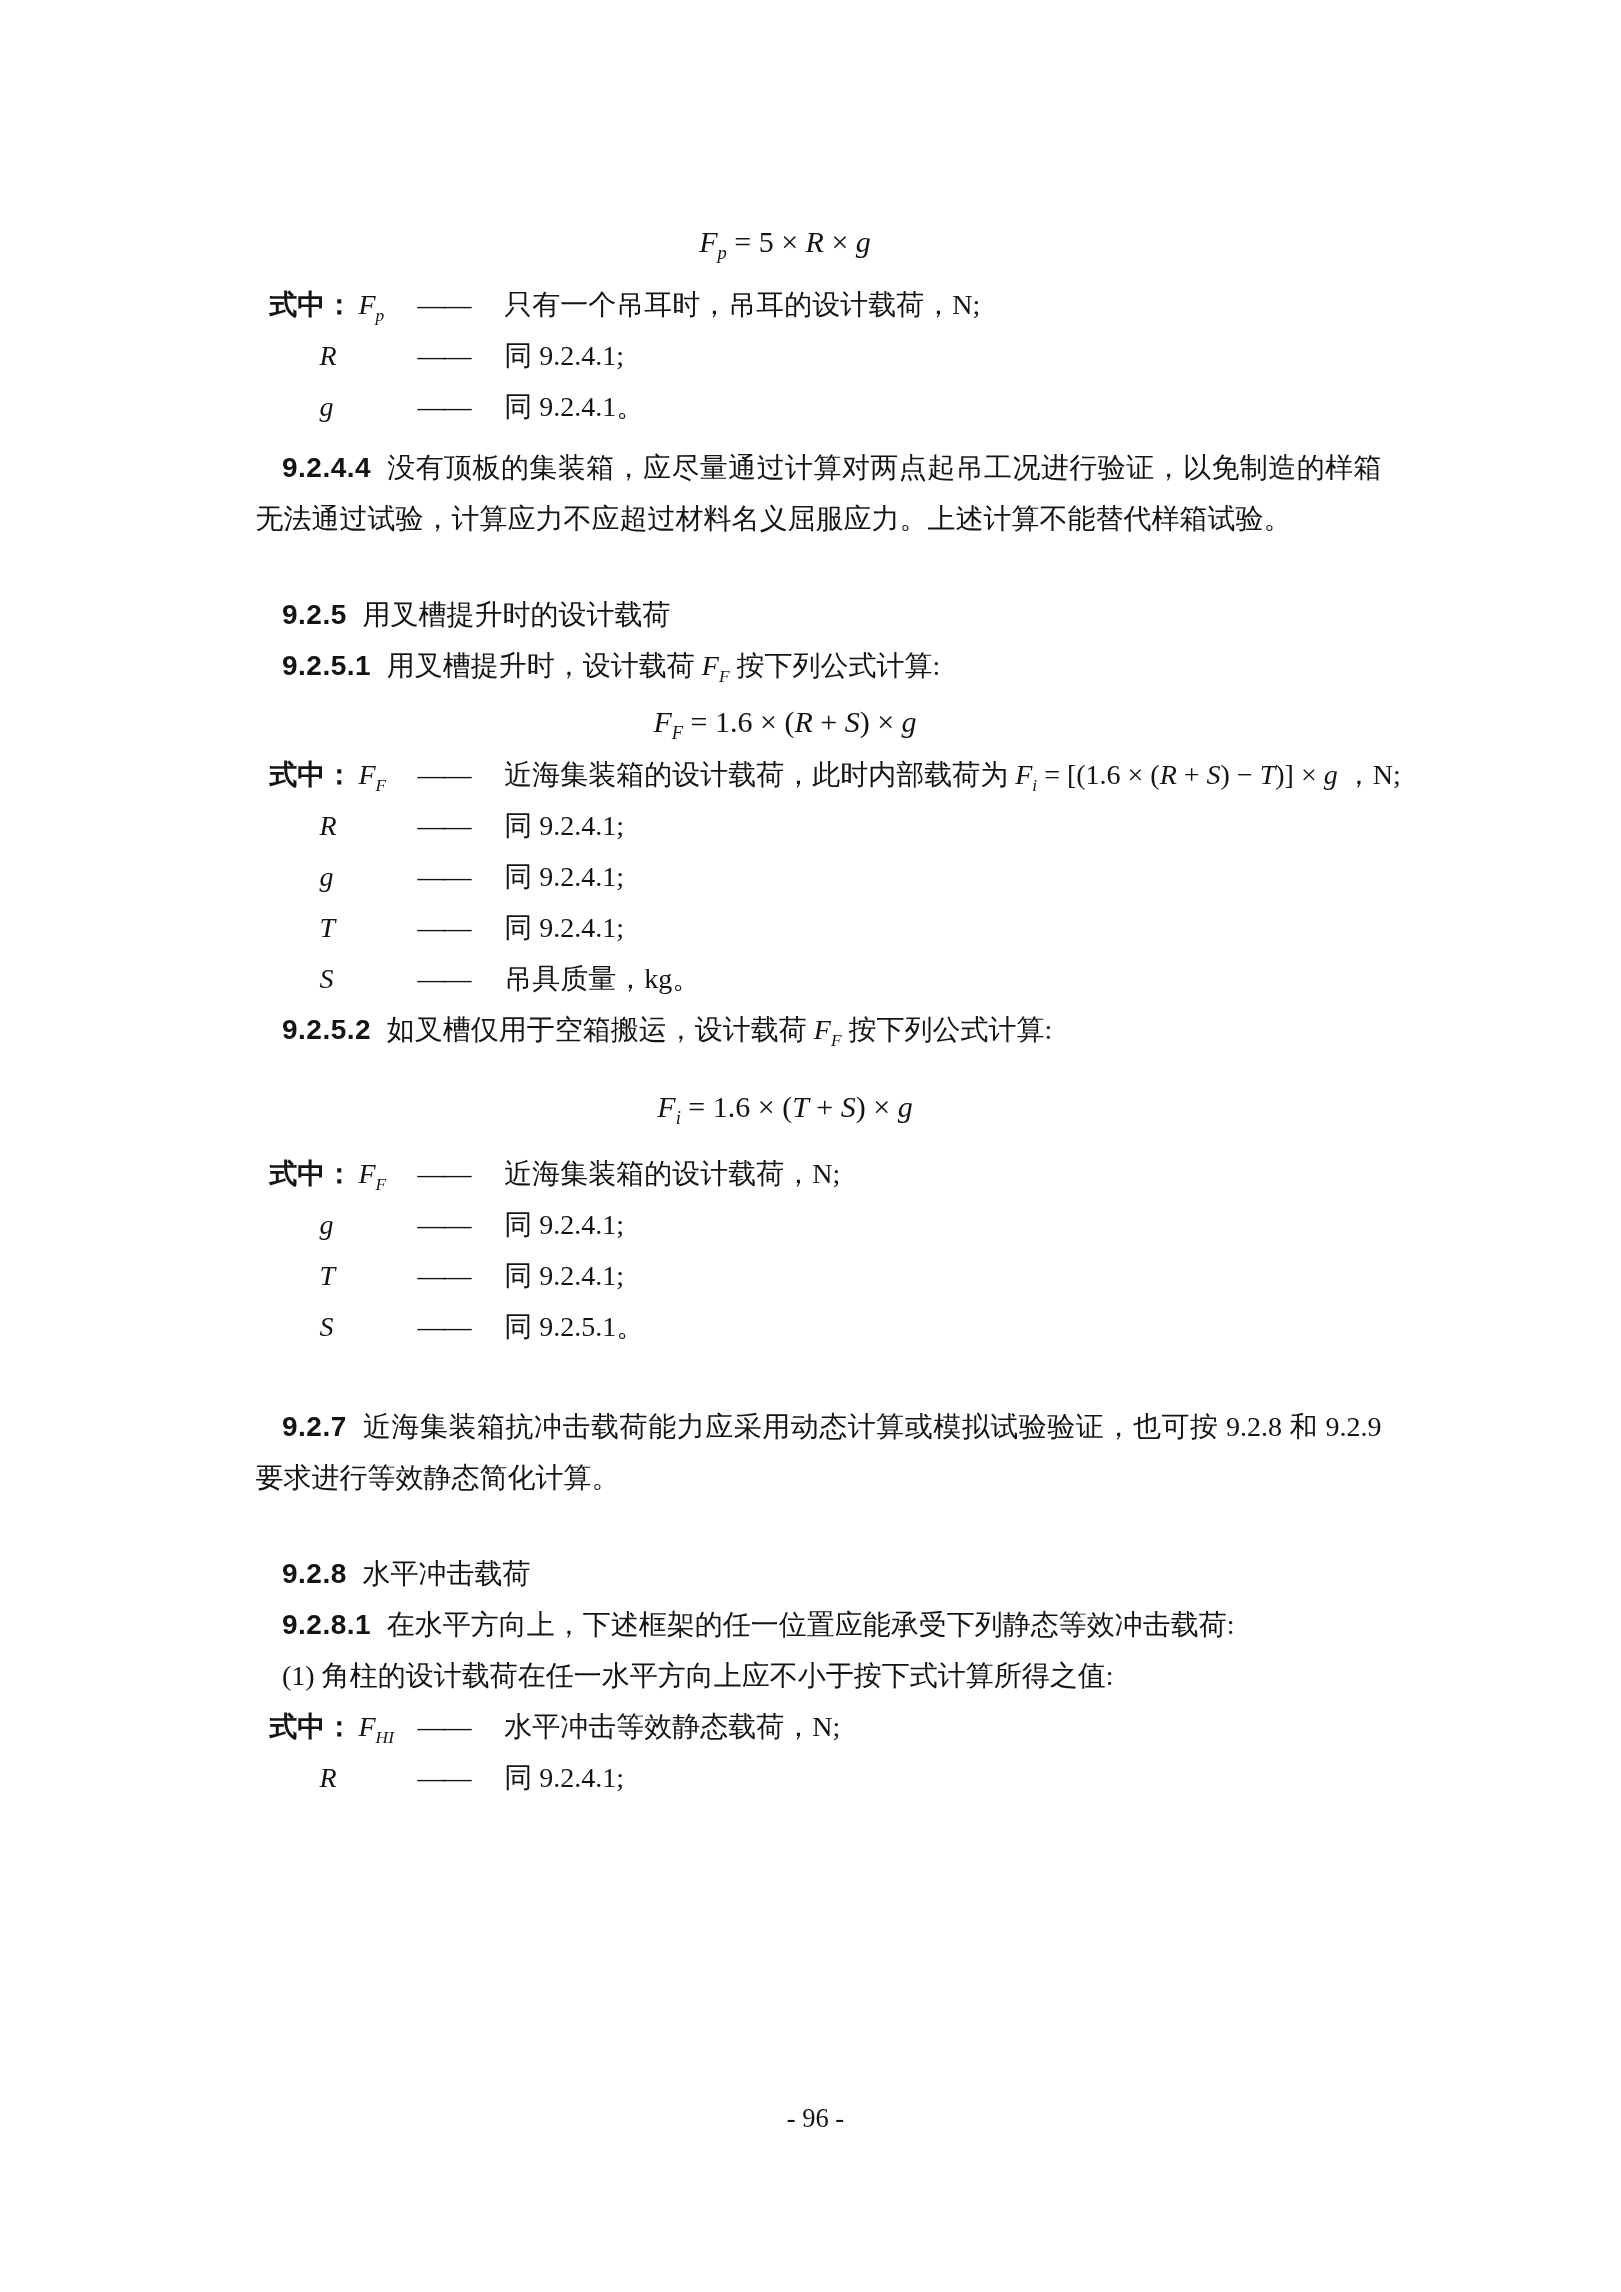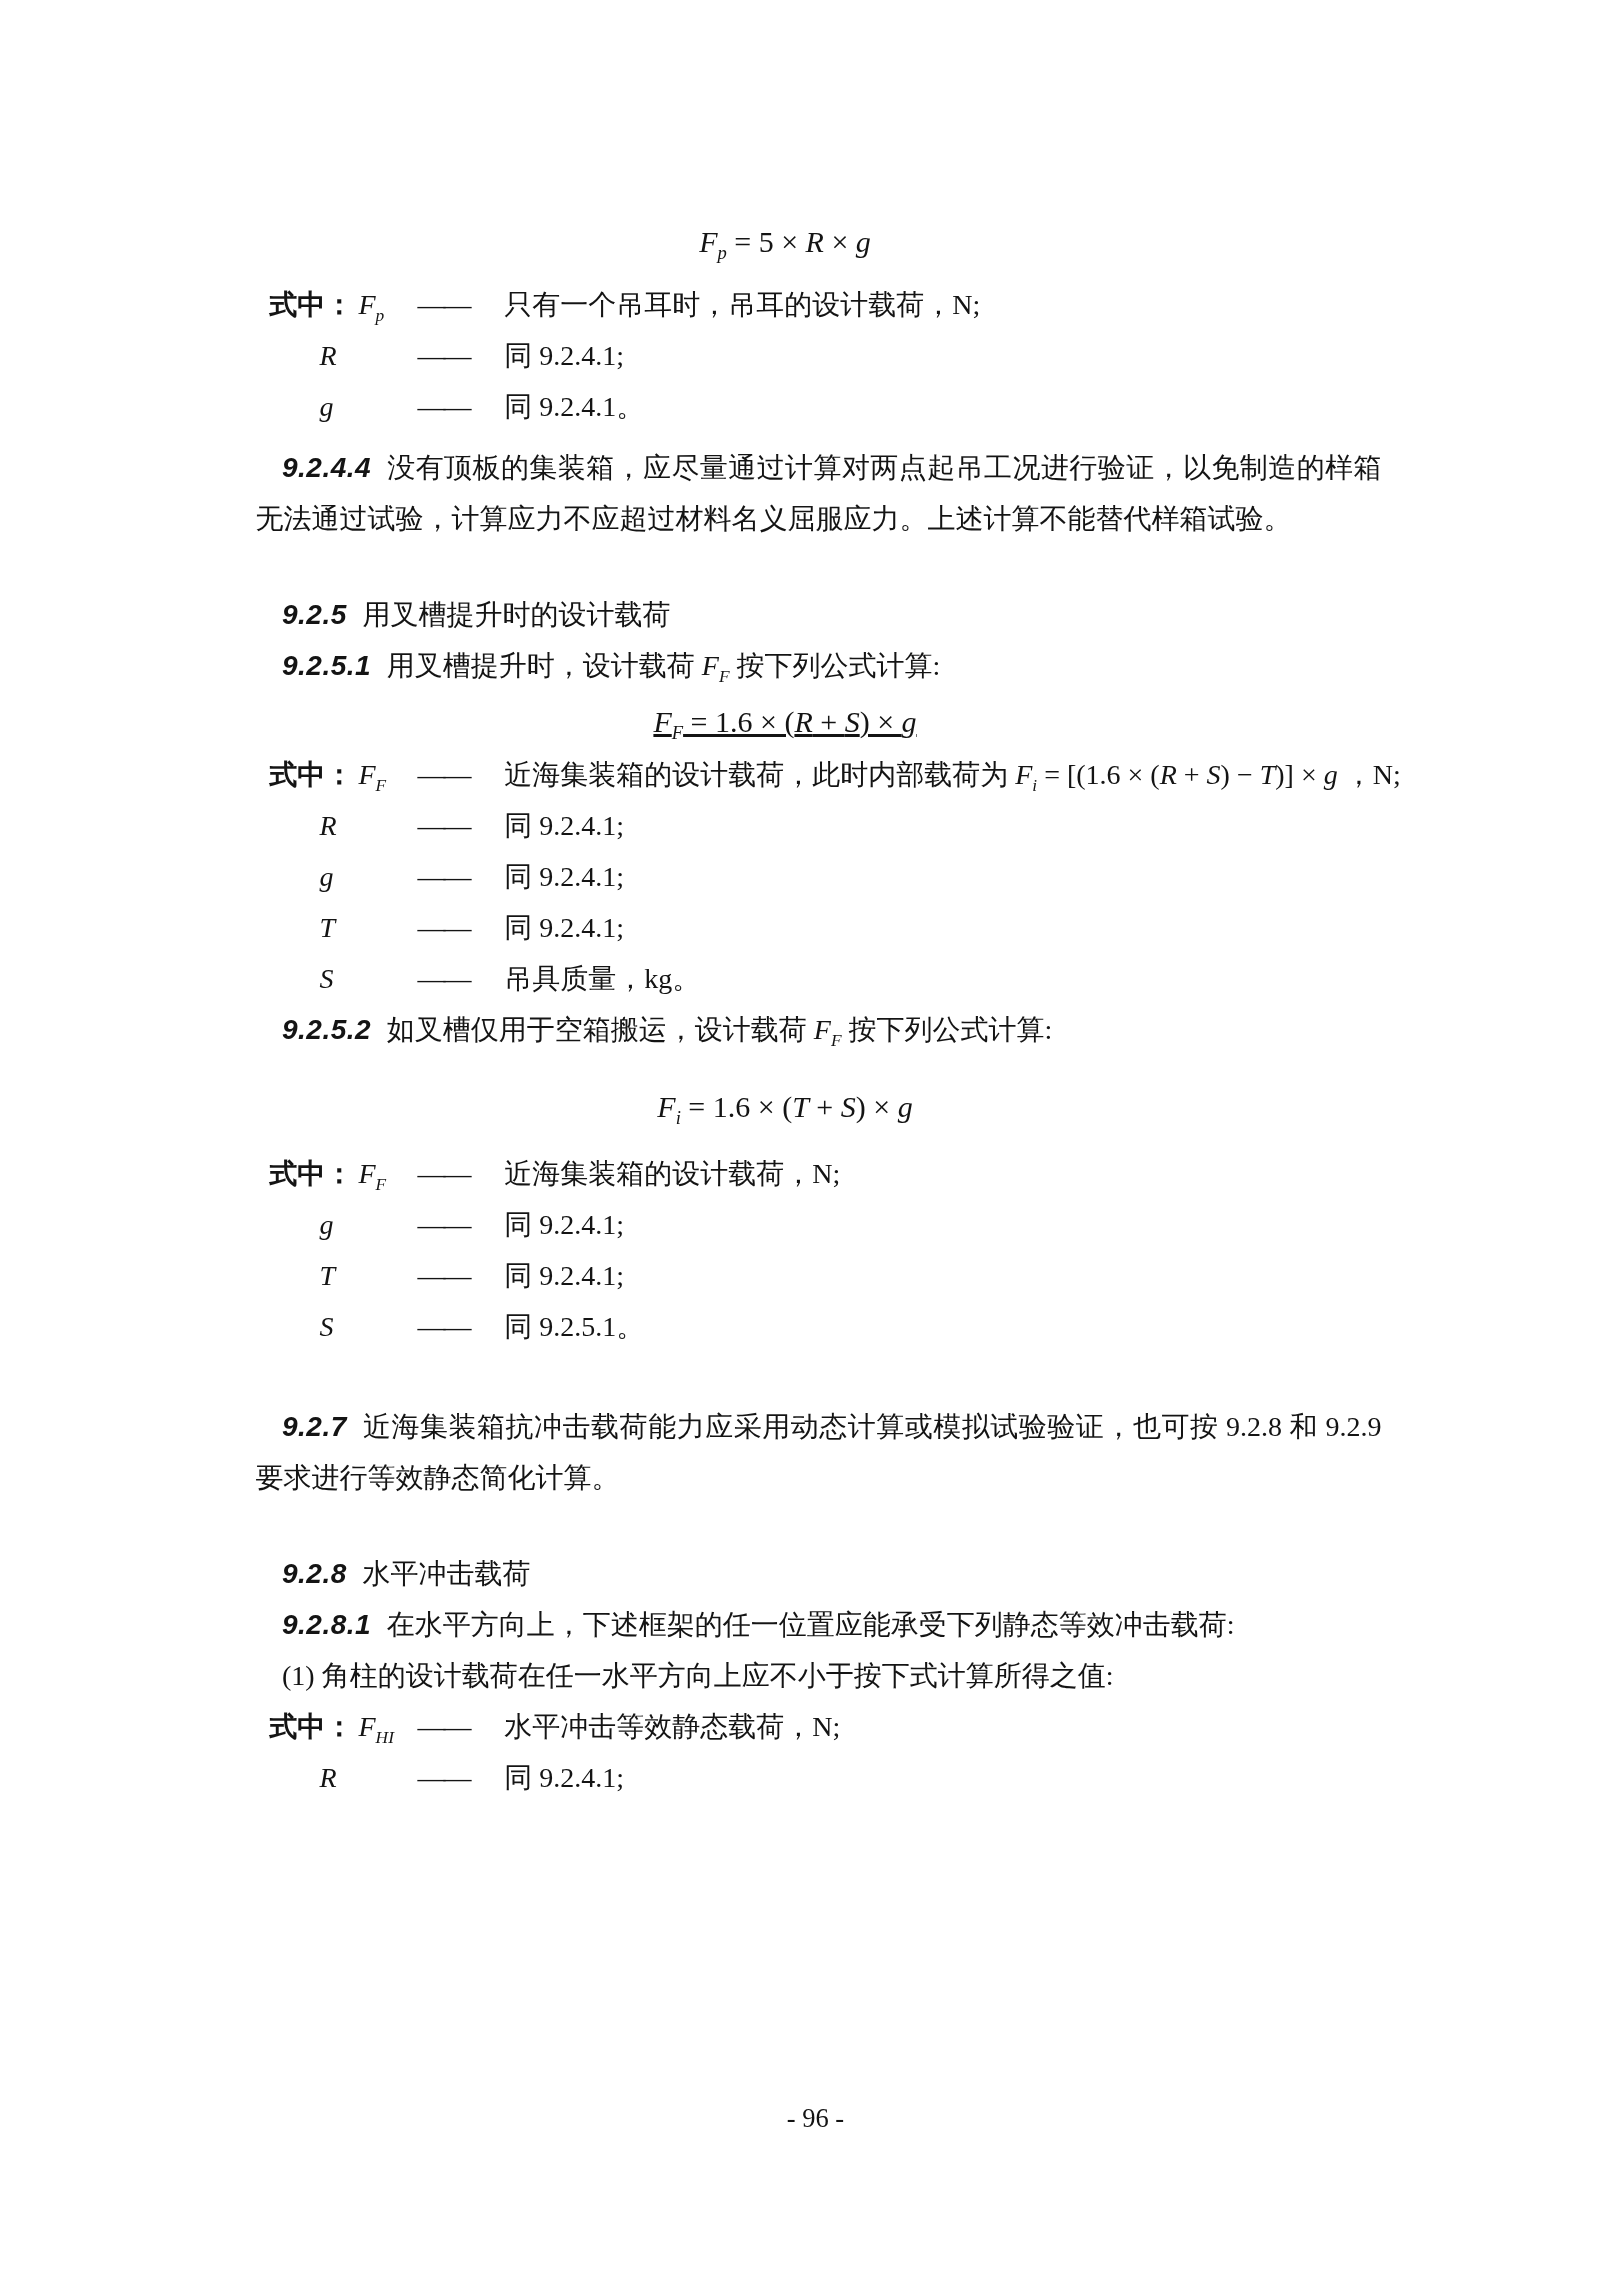--- a/index.html
+++ b/index.html
@@ -22,34 +22,33 @@
     text-align:center;
     font-size:30px;
     line-height:55px;
     white-space:nowrap;
   }
   .secnum {
     font-family:"Liberation Sans","DejaVu Sans",sans-serif;
     font-weight:bold;
     letter-spacing:0.5px;
     margin-right:15.7px;
-    font-style:italic;
   }
   .para { line-height:51px; text-align:justify; text-indent:26.5px; }
   .def-line { display:flex; line-height:51px; white-space:nowrap; }
   .sp-first { flex:0 0 103px; padding-left:13.7px;font-weight:bold; }
   .sp-cont  { flex:0 0 64px; }
   .def-sym  { flex:0 0 59px; }
   .def-sym.w { flex:0 0 98px; }
   .def-dash { flex:0 0 73px; letter-spacing:-2px; }
   .def-desc { margin-left:13.7px; }
   #f-a { margin-bottom:9.8px; }
   #p9244 { margin-top:9.8px; }
   #h925 { margin-top:45px; }
-  #f-b { margin-top:3.9px;text-decoration:underline; }
+  #f-b { margin-top:3.9px; }
   #f-c { margin-top:23.5px; margin-bottom:13.7px; }
   #p926 { margin-top:49px; }
   #p927 { margin-top:49px; }
   #h928 { margin-top:45px; }
   .footer {
     position:absolute;
     top:2103px; left:163px;
     width:1088px;
     text-align:center;
     font-size:26.5px;

